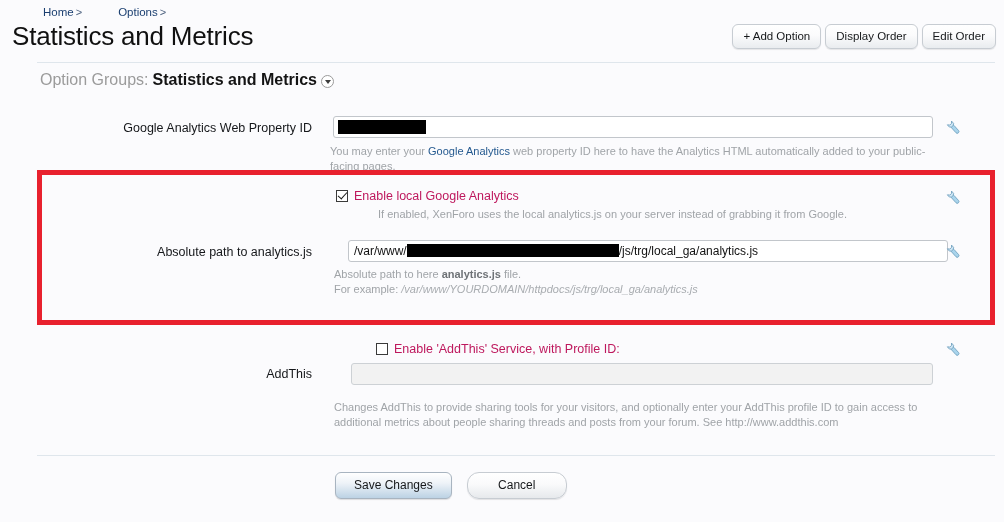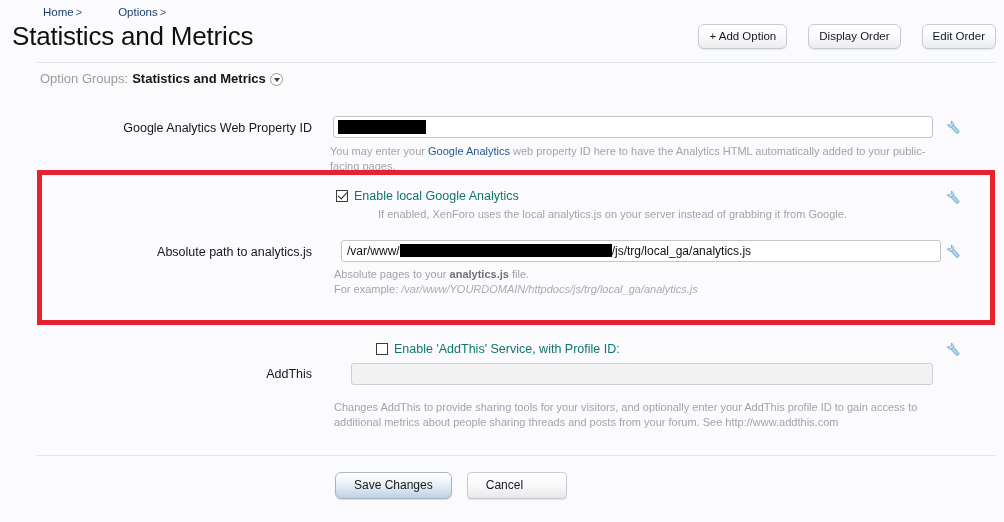--- a/index.html
+++ b/index.html
@@ -31,21 +31,21 @@
   .page-title {
     position: absolute; left: 12px; top: 21px;
     font-size: 26px; color: #101010;
     font-weight: normal; letter-spacing: -0.2px;
     margin: 0;
   }
 
   
   .top-buttons {
     position: absolute; right: 8px; top: 24px;
-    display: flex; gap: 21px; padding-left: 37px;
+    display: flex; gap: 4px; padding-left: 37px;
   }
   .btn {
     font-family: "Liberation Sans", sans-serif;
     font-size: 11.5px;
     color: #16181a;
     padding: 4px 10px 5px 10px;
     border: 1px solid #c7ccd2;
     border-radius: 6px;
     background: linear-gradient(to bottom, #ffffff 0%, #fbfbfc 45%, #e9ecef 100%);
     box-shadow: 0 1px 1px rgba(0,0,0,0.09);
@@ -58,21 +58,21 @@
   .rule {
     position: absolute; left: 37px; right: 9px;
     height: 1px; background: #dfe6ec;
   }
   .rule.top { top: 62px; }
   .rule.bottom { top: 455px; }
 
   
   .optgroups {
     position: absolute; left: 40px; top: 71px;
-    font-size: 13px; color: #9a9a9a;
+    font-size: 16px; color: #9a9a9a;
     display: flex; align-items: center; gap: 4px;
   }
   .optgroups .label { color: #9b9b9b; }
   .optgroups .value { color: #141414; font-weight: bold; }
   .chev {
     display: inline-block;
     width: 13px; height: 13px;
     border: 1px solid #9a9a9a;
     border-radius: 50%;
     position: relative; top: 1px;
@@ -125,21 +125,21 @@
     line-height: 14.5px;
   }
   .hint a { color: #24598f; text-decoration: none; }
   .hint b { color: #6e7276; }
   .hint i { font-style: italic; color: #a8acb0; }
 
   
   .cbrow {
     position: absolute;
     display: flex; align-items: flex-start; gap: 6px;
-    font-size: 12.5px; color: #0f766e;
+    font-size: 12.5px; color: #be185d;
   }
   .cbox {
     width: 12px; height: 12px;
     border: 1px solid #3a3a3a;
     background: #fff;
     position: relative;
     flex: none;
     margin-top: 1px;
     cursor: pointer;
   }
@@ -185,26 +185,26 @@
     box-shadow: 0 1px 1px rgba(0,0,0,0.12);
     cursor: pointer;
     min-width: 100px;
     text-align: center;
   }
   .btn-secondary {
     font-size: 12px;
     color: #16181a;
     padding: 5px 18px 6px 18px;
     border: 1px solid #c7ccd2;
-    border-radius: 4px;
+    border-radius: 12px;
     background: linear-gradient(to bottom, #ffffff 0%, #fafafb 45%, #e6e9ec 100%);
     box-shadow: 0 1px 1px rgba(0,0,0,0.1);
     cursor: pointer;
     min-width: 100px;
-    text-align: left;
+    text-align: center;
   }
 </style>
 </head>
 <body>
 
 <div id="page">
 
   <div class="breadcrumb">
     <a href="#">Home</a><span class="sep">&gt;</span><a href="#">Options</a><span class="sep">&gt;</span>
   </div>
@@ -248,25 +248,25 @@
   <div class="hint" style="left:378px; top:207px; width:560px;">If enabled, XenForo uses the local analytics.js on your server instead of grabbing it from Google.</div>
 
   <svg class="wrench" style="left:944px; top:188px;" viewBox="0 0 20 20">
     <g transform="rotate(-42 10 10)">
       <rect x="8.3" y="6.5" width="3.4" height="10" rx="1.6" fill="#a9d4ec" stroke="#6f9fbe" stroke-width="0.8"></rect>
       <path d="M7.2 3.2 L8.9 5.0 L11.1 5.0 L12.8 3.2 L12.8 6.3 L11.1 7.6 L8.9 7.6 L7.2 6.3 Z" fill="#cfe6f5" stroke="#6f9fbe" stroke-width="0.8"></path>
     </g>
   </svg>
 
   <div class="row-label" style="top:245px;">Absolute path to analytics.js</div>
-  <div class="field-input" style="left:341px; top:240px; width:600px;">
+  <div class="field-input" style="left:348px; top:240px; width:600px;">
     <span>/var/www/</span><span style="display:inline-block; width:212px; height:13px; background:#000; vertical-align:middle; position:relative; top:-1px;"></span><span>/js/trg/local_ga/analytics.js</span>
   </div>
   <div class="hint" style="left:334px; top:267px; width:600px;">
-    <span>Absolute pages to your </span><b>analytics.js</b><span> file.</span><br>
+    <span>Absolute path to here </span><b>analytics.js</b><span> file.</span><br>
     <span>For example: </span><i>/var/www/YOURDOMAIN/httpdocs/js/trg/local_ga/analytics.js</i>
   </div>
 
   <svg class="wrench" style="left:944px; top:242px;" viewBox="0 0 20 20">
     <g transform="rotate(-42 10 10)">
       <rect x="8.3" y="6.5" width="3.4" height="10" rx="1.6" fill="#a9d4ec" stroke="#6f9fbe" stroke-width="0.8"></rect>
       <path d="M7.2 3.2 L8.9 5.0 L11.1 5.0 L12.8 3.2 L12.8 6.3 L11.1 7.6 L8.9 7.6 L7.2 6.3 Z" fill="#cfe6f5" stroke="#6f9fbe" stroke-width="0.8"></path>
     </g>
   </svg>
 

